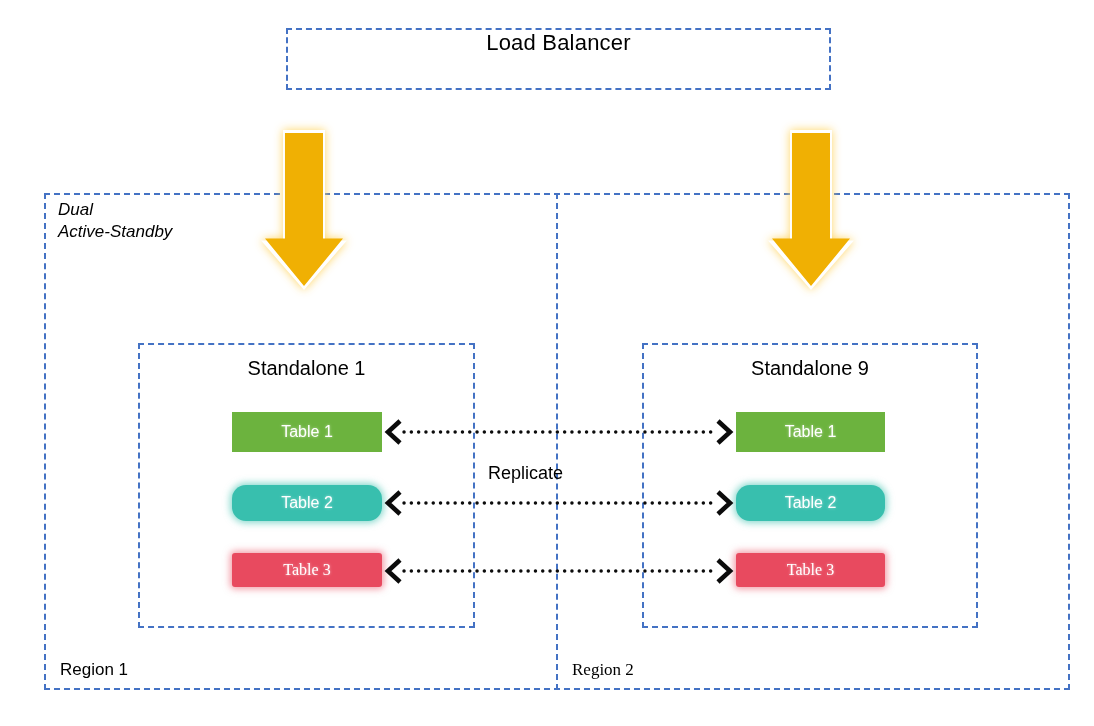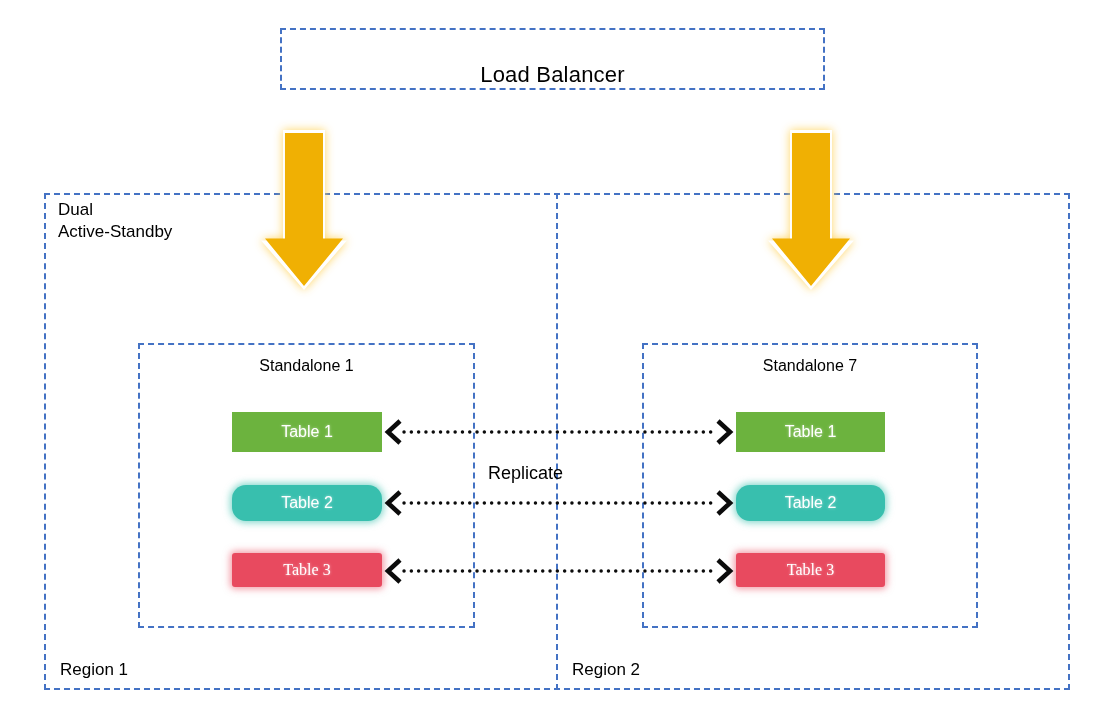--- a/index.html
+++ b/index.html
@@ -2,32 +2,32 @@
 <html style="--border-blue: #4472C4; --arrow-gold: #F0B003; --table-green: #6CB33E; --table-teal: #38BFAE; --table-red: #E84A5F;"><head>
 <meta charset="utf-8">
 <style>
   html,body{margin:0;padding:0;background:#ffffff;}
   .canvas{
     position:relative;width:1094px;height:726px;background:#ffffff;overflow:hidden;
     font-family:"Liberation Sans","DejaVu Sans",sans-serif;color:#000;
   }
   
   .dashed{position:absolute;border:2px dashed var(--border-blue);background:transparent;box-sizing:border-box;}
-  .lb-box{left:280px;top:28px;width:545px;height:62px;display:flex;align-items:flex-end;justify-content:center;}
+  .lb-box{left:286px;top:28px;width:545px;height:62px;display:flex;align-items:flex-start;justify-content:center;}
   .lb-box span{font-size:22px;letter-spacing:.2px;}
   .cluster{left:44px;top:193px;width:1026px;height:497px;}
   .divider{position:absolute;left:556px;top:193px;height:497px;width:0;border-left:2px dashed var(--border-blue);}
   .standalone{position:absolute;border:2px dashed var(--border-blue);box-sizing:border-box;}
   .s1{left:138px;top:343px;width:337px;height:285px;}
   .s2{left:642px;top:343px;width:336px;height:285px;}
-  .standalone .title{position:absolute;left:0;right:0;top:12px;text-align:center;font-size:16px;}
-  .cluster-label{position:absolute;left:58px;top:199px;font-size:17px;line-height:22px;}
+  .standalone .title{position:absolute;left:0;right:0;top:12px;text-align:center;font-size:20px;}
+  .cluster-label{position:absolute;left:58px;top:199px;font-size:17px;line-height:22px;font-style:italic;}
   .region-label{position:absolute;font-size:17px;}
   .r1{left:60px;top:660px;}
-  .r2{left:572px;top:660px;}
+  .r2{left:572px;top:660px;font-family:Liberation Serif, serif;}
   .replicate-label{position:absolute;left:488px;top:463px;width:140px;font-size:18px;}
   
   .table-chip{
     position:absolute;display:flex;align-items:center;justify-content:center;
     color:#fff;font-size:16px;text-shadow:0 0 3px rgba(255,255,255,.55);
   }
   .col-s1{left:232px;width:150px;}
   .col-s2{left:736px;width:149px;}
   .row-1{top:412px;height:40px;background:var(--table-green);}
   .row-2{top:485px;height:36px;background:var(--table-teal);box-shadow:0 0 7px 2px rgba(56,191,174,.60);border-radius:14px;}
@@ -82,21 +82,21 @@
     <span>Table 1</span>
   </div>
   <div class="table-chip col-s1 row-2">
     <span>Table 2</span>
   </div>
   <div class="table-chip col-s1 row-3">
     <span>Table 3</span>
   </div>
 
   <div class="standalone s2">
-    <div class="title">Standalone 7</div>
+    <div class="title">Standalone 9</div>
   </div>
   <div class="table-chip col-s2 row-1">
     <span>Table 1</span>
   </div>
   <div class="table-chip col-s2 row-2">
     <span>Table 2</span>
   </div>
   <div class="table-chip col-s2 row-3">
     <span>Table 3</span>
   </div>

